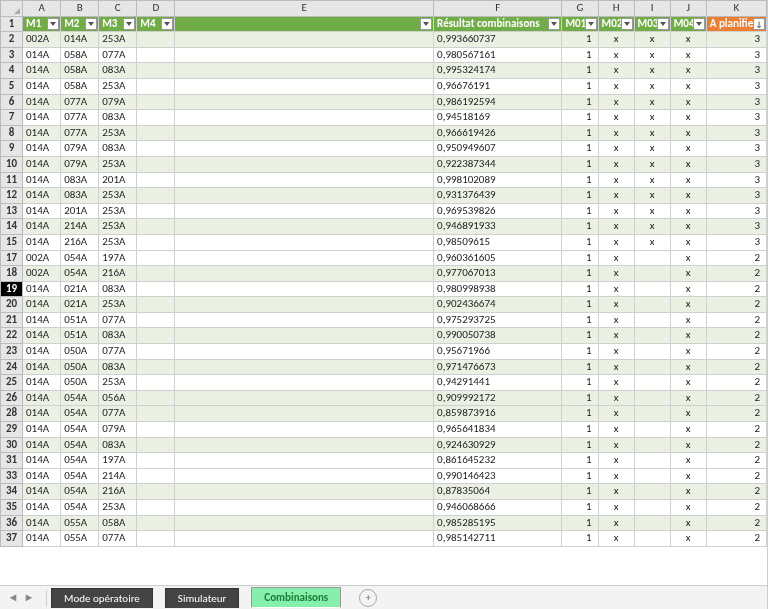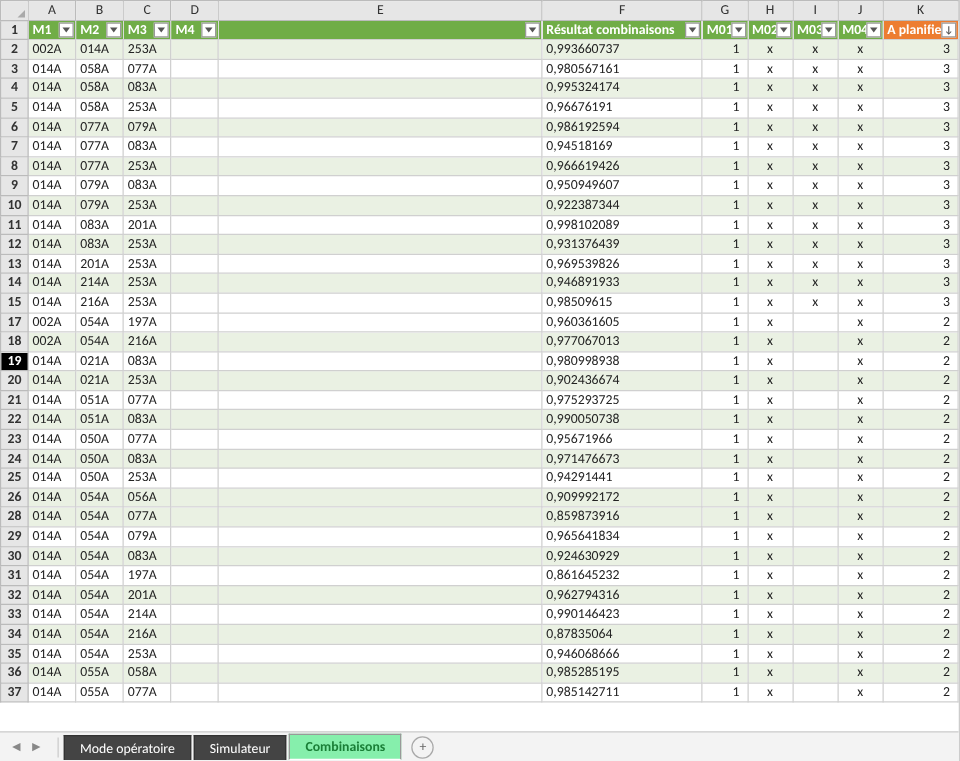--- a/index.html
+++ b/index.html
@@ -24,21 +24,21 @@
   td.c-e{}
   td.c-f{}
   td.c-g{text-align:right;padding-right:6px;}
   td.c-x{text-align:center;}
   td.c-k{text-align:right;padding-right:6px;}
   
   .tabbar{position:absolute;left:0;right:0;bottom:0;height:24px;background:#f3f3f3;border-top:1px solid #ccc;display:flex;align-items:center;}
   .navbtns{display:flex;align-items:center;padding:0 6px;gap:2px;}
   .navbtn{width:14px;height:14px;display:flex;align-items:center;justify-content:center;color:#888;cursor:pointer;}
   .sep{width:1px;height:16px;background:#ccc;margin:0 4px;}
-  .tab{padding:3px 12px;color:#fff;background:#444;margin-right:2px;border:1px solid #333;border-bottom:none;cursor:pointer;font-size:11px;}
+  .tab{padding:3px 12px;color:#fff;background:#444;margin-right:12px;border:1px solid #333;border-bottom:none;cursor:pointer;font-size:11px;}
   .tab.active{background:#86efac;color:#1a7f37;font-weight:bold;border:1px solid #999;border-bottom:1px solid #fff;}
   .addtab{width:18px;height:18px;border:1px solid #aaa;border-radius:50%;display:flex;align-items:center;justify-content:center;color:#666;margin-left:6px;cursor:pointer;}
   .selectall{background:#e6e6e6;border-color:#bbb;position:relative;}
   .selectall::after{content:"";position:absolute;right:2px;bottom:2px;border-left:6px solid transparent;border-bottom:6px solid #aaa;}
 </style>
 </head>
 <body>
 <div class="viewport">
 <div class="grid">
 <table>
@@ -472,34 +472,20 @@
             <td class="d c-m">197A</td>
             <td class="d c-m"></td>
             <td class="d c-e"></td>
             <td class="d c-f">0,861645232</td>
             <td class="d c-g">1</td>
             <td class="d c-x">x</td>
             <td class="d c-x"></td>
             <td class="d c-x">x</td>
             <td class="d c-k">2</td>
           </tr>
-          <tr class="even">
-            <th class="rowhdr">32</th>
-            <td class="d c-m">014A</td>
-            <td class="d c-m">054A</td>
-            <td class="d c-m">201A</td>
-            <td class="d c-m"></td>
-            <td class="d c-e"></td>
-            <td class="d c-f">0,962794316</td>
-            <td class="d c-g">1</td>
-            <td class="d c-x">x</td>
-            <td class="d c-x"></td>
-            <td class="d c-x">x</td>
-            <td class="d c-k">2</td>
-          </tr>
           <tr class="odd">
             <th class="rowhdr">33</th>
             <td class="d c-m">014A</td>
             <td class="d c-m">054A</td>
             <td class="d c-m">214A</td>
             <td class="d c-m"></td>
             <td class="d c-e"></td>
             <td class="d c-f">0,990146423</td>
             <td class="d c-g">1</td>
             <td class="d c-x">x</td>

